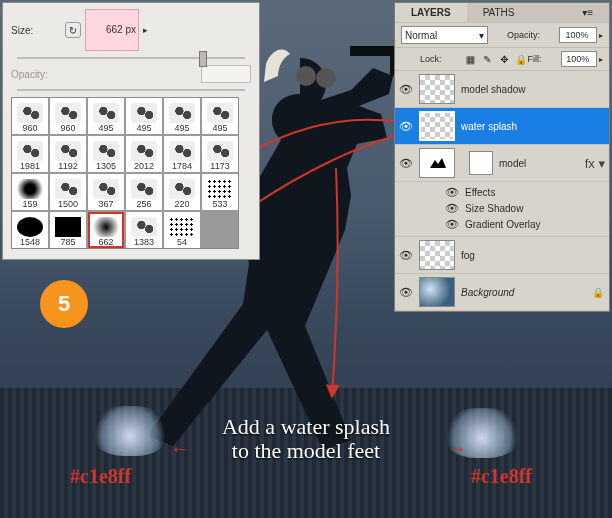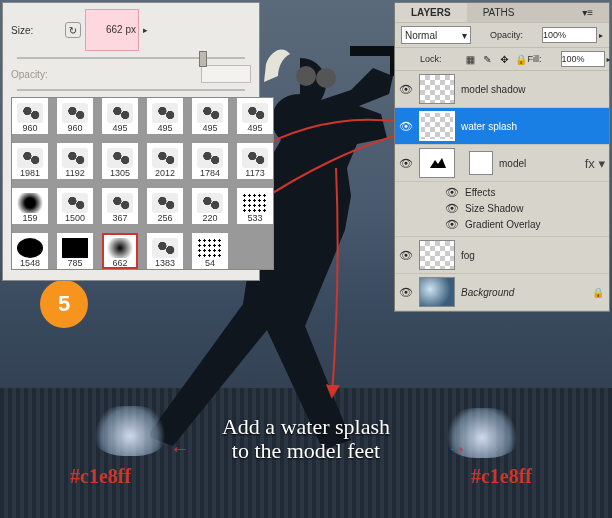--- a/index.html
+++ b/index.html
@@ -29,41 +29,41 @@
   
   .brushpanel{position:absolute;left:2px;top:2px;width:240px;background:#eceae6;border:1px solid #8a8a8a;font-size:10px;color:#333;padding:6px 8px 10px}
   .brow{display:flex;align-items:center;margin-bottom:6px}
   .brow label{width:54px}
   .slidertrack{flex:1;height:2px;background:#bbb;position:relative;margin:0 6px}
   .slidertrack .thumb{position:absolute;top:-6px;width:6px;height:14px;background:#bcb9b0;border:1px solid #777}
   .sizebox{width:48px;height:16px;background:#ffd7de;border:1px solid #e3a0ac;text-align:right;padding:12px 2px;font-size:10px;line-height:16px}
   .reload{width:14px;height:14px;border:1px solid #999;border-radius:3px;margin-right:4px;display:flex;align-items:center;justify-content:center;font-size:10px}
   .playbtn{width:10px;height:10px;margin-left:4px;font-size:9px}
   .hardbox{width:48px;height:16px;background:#f4f2ee;border:1px solid #bbb}
-  .brushgrid{display:grid;grid-template-columns:repeat(6,36px);grid-auto-rows:36px;gap:9px;background:#999;border:1px solid #888;width:max-content}
+  .brushgrid{display:grid;grid-template-columns:repeat(6,36px);grid-auto-rows:36px;gap:2px;background:#999;border:1px solid #888;width:max-content}
   .bcell{background:#fff;display:flex;flex-direction:column;align-items:center;justify-content:flex-end;padding:1px 0;position:relative}
   .bcell .thumb{width:26px;height:20px;background:#bbb;border-radius:3px}
   .bcell .num{font-size:9px;line-height:10px}
   .bcell.sel{outline:2px solid #d0352b;outline-offset:-2px}
   .bcell.gray .thumb{background:radial-gradient(circle,#000 30%,#fff 80%)}
   .bcell.dots .thumb{background:#fff;background-image:radial-gradient(#000 1.4px,transparent 1.4px);background-size:5px 5px}
   .bcell.splat .thumb{background:radial-gradient(circle at 40% 40%,#444 20%,transparent 22%),radial-gradient(circle at 70% 60%,#444 18%,transparent 20%),#eee}
   .bcell.bigdot .thumb{background:#000;border-radius:50%}
   .bcell.square .thumb{background:#000;border-radius:0}
   .bcell.fuzz .thumb{background:radial-gradient(circle,#000,transparent 80%)}
   
   .layerspanel{position:absolute;right:2px;top:2px;width:214px;background:#d7d4cc;border:1px solid #7e7b72;font-size:10px;color:#2b2b2b}
   .tabs{display:flex;background:#c9c5bc}
   .tabs div{padding:4px 16px;font-size:10px}
   .tabs .active{background:#d7d4cc;font-weight:bold}
   .panelmenu{margin-left:auto;padding:2px 6px;font-size:12px}
   .blendrow,.lockrow{display:flex;align-items:center;padding:3px 6px;border-top:1px solid #bfbcb2}
   .blendsel{flex:1;height:16px;background:#fff;border:1px solid #888;padding:0 3px;display:flex;align-items:center;justify-content:space-between}
   .smalllab{font-size:9px;margin:0 19px}
-  .pctbox{width:34px;height:14px;background:#fff;border:1px solid #888;font-size:9px;text-align:left;padding-right:19px;line-height:14px}
+  .pctbox{width:34px;height:14px;background:#fff;border:1px solid #888;font-size:9px;text-align:center;padding-right:2px;line-height:14px}
   .lockicons{display:flex;gap:5px;margin-left:4px}
   .lockicons span{width:12px;height:12px;display:flex;align-items:center;justify-content:center;font-size:10px}
   .layers{max-height:260px;border-top:1px solid #bfbcb2}
   .lrow{display:flex;align-items:center;border-bottom:1px solid #c5c2b8;padding:3px 4px;gap:6px}
   .lrow.selected{background:#1a7fe4;color:#fff}
   .eye{width:14px;height:14px;display:flex;align-items:center;justify-content:center;font-size:11px}
   .lthumb{width:34px;height:28px;border:1px solid #888;background:#fff;display:flex;align-items:center;justify-content:center}
   .lthumb.checker{background:repeating-conic-gradient(#ccc 0 25%,#fff 0 50%) 0 0/10px 10px}
   .lthumb.sel{outline:2px solid #fff;outline-offset:-2px;border-color:#000}
   .lthumb.bg{background:radial-gradient(circle at 30% 40%,#cfe3f2,#3a5e7c 70%)}

